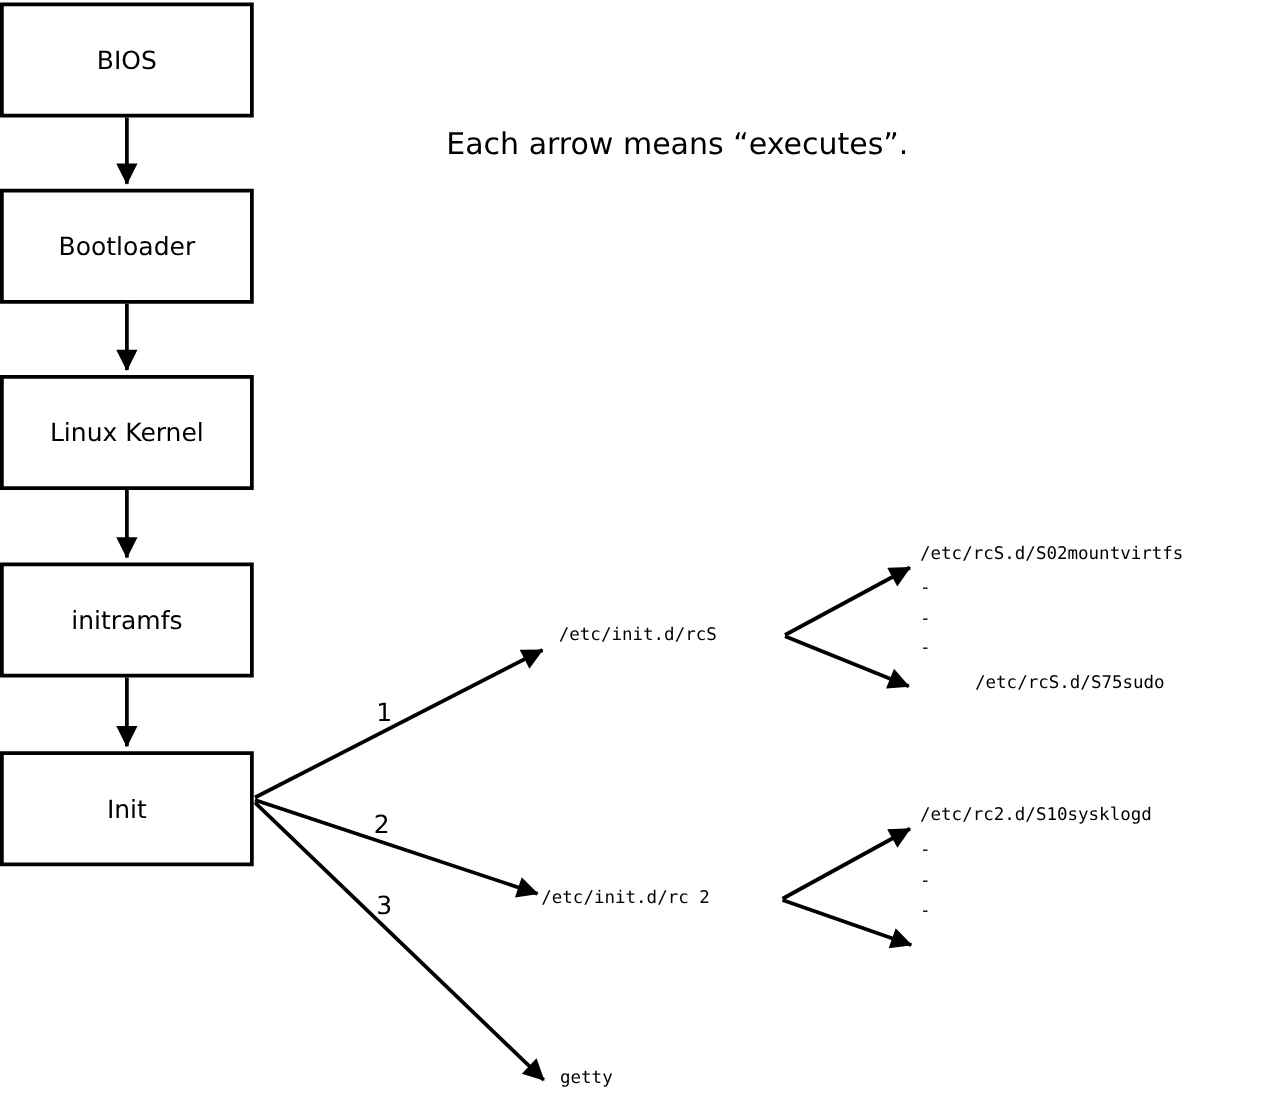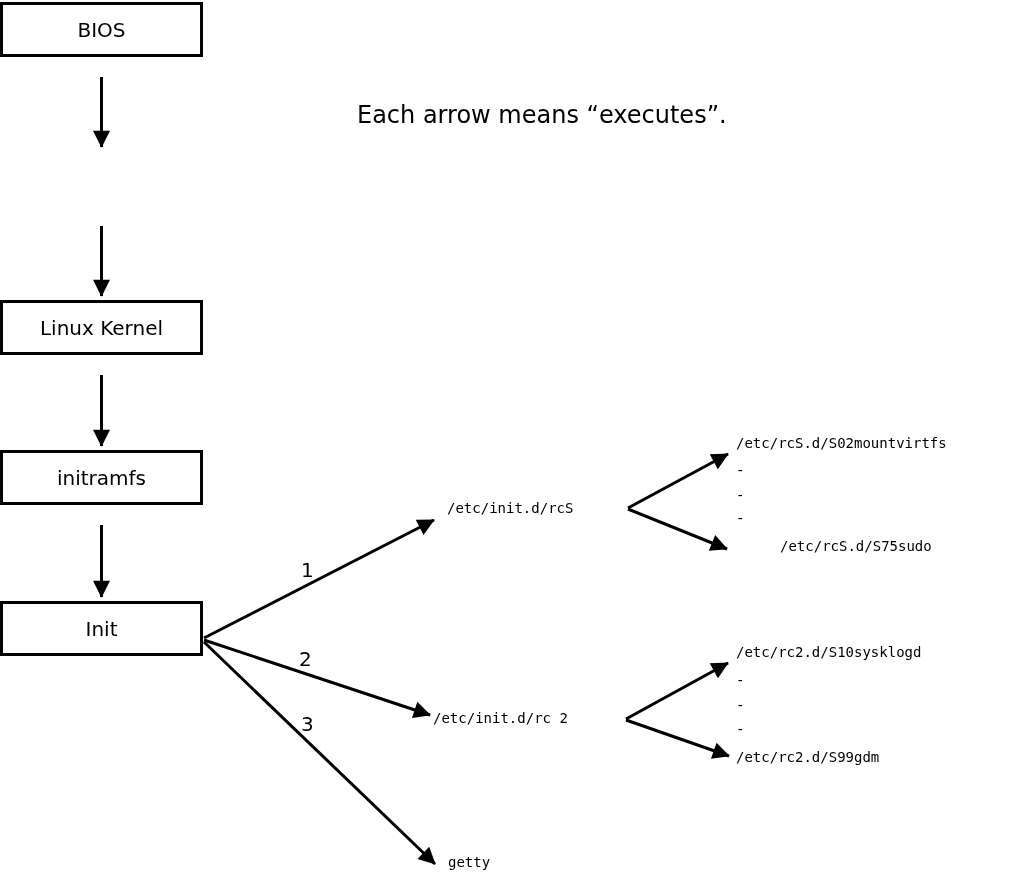--- a/index.html
+++ b/index.html
@@ -20,21 +20,21 @@
     position: absolute;
     left: 0;
     top: 0;
     width: 1024px;
     height: 875px;
   }
   .node {
     position: absolute;
     left: 0;
     width: 203px;
-    height: 55px;
+    height: 92px;
     box-sizing: border-box;
     border: 3px solid #000000;
     background: #ffffff;
     display: flex;
     align-items: center;
     justify-content: center;
     font-size: 20px;
     line-height: 1;
     white-space: nowrap;
   }
@@ -85,20 +85,23 @@
       <path d="M628,509 L727,549" marker-end="url(#ah)"></path>
 
       <path d="M626,719 L728,663" marker-end="url(#ah)"></path>
       <path d="M626,720 L729,756" marker-end="url(#ah)"></path>
     </g>
   </svg>
 
   <div class="node" style="top:2px">
       <span>BIOS</span>
     </div>
+  <div class="node" style="top:151px">
+      <span>Bootloader</span>
+    </div>
   <div class="node" style="top:450px">
       <span>initramfs</span>
     </div>
   <div class="node" style="top:300px">
       <span>Linux Kernel</span>
     </div>
   <div class="node" style="top:601px">
       <span>Init</span>
     </div>
 
@@ -115,15 +118,14 @@
   <div class="mono" style="left:736px; top:434px">/etc/rcS.d/S02mountvirtfs</div>
   <div class="mono" style="left:736px; top:461px">-</div>
   <div class="mono" style="left:736px; top:486px">-</div>
   <div class="mono" style="left:736px; top:509px">-</div>
   <div class="mono" style="left:780px; top:537px">/etc/rcS.d/S75sudo</div>
 
   <div class="mono" style="left:736px; top:643px">/etc/rc2.d/S10sysklogd</div>
   <div class="mono" style="left:736px; top:671px">-</div>
   <div class="mono" style="left:736px; top:696px">-</div>
   <div class="mono" style="left:736px; top:720px">-</div>
-  <div class="mono" style="left:736px; top:748px">/etc/rc2.d/S99gdm</div>
 
 </div>
 
 </body></html>

